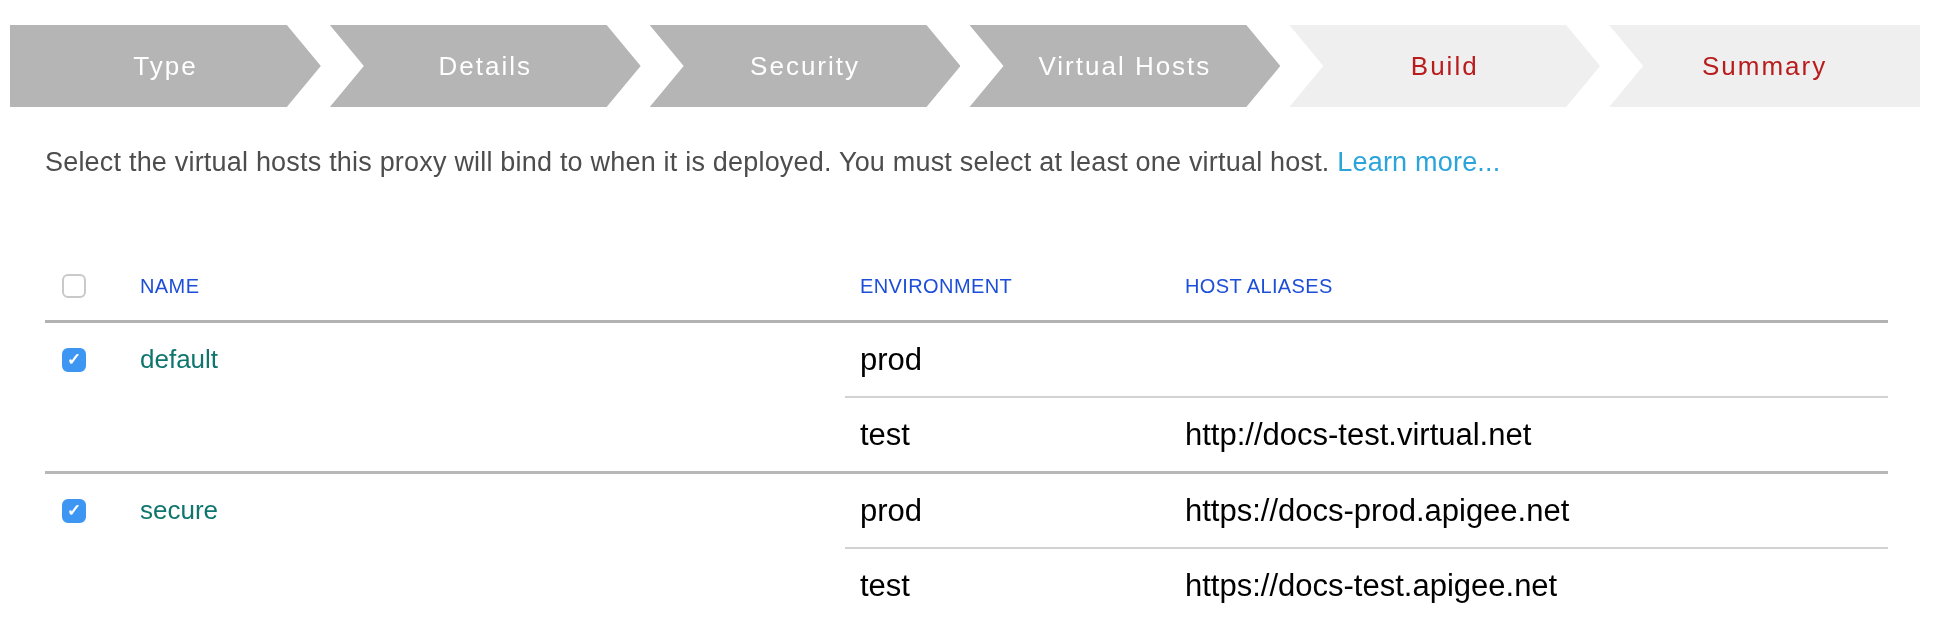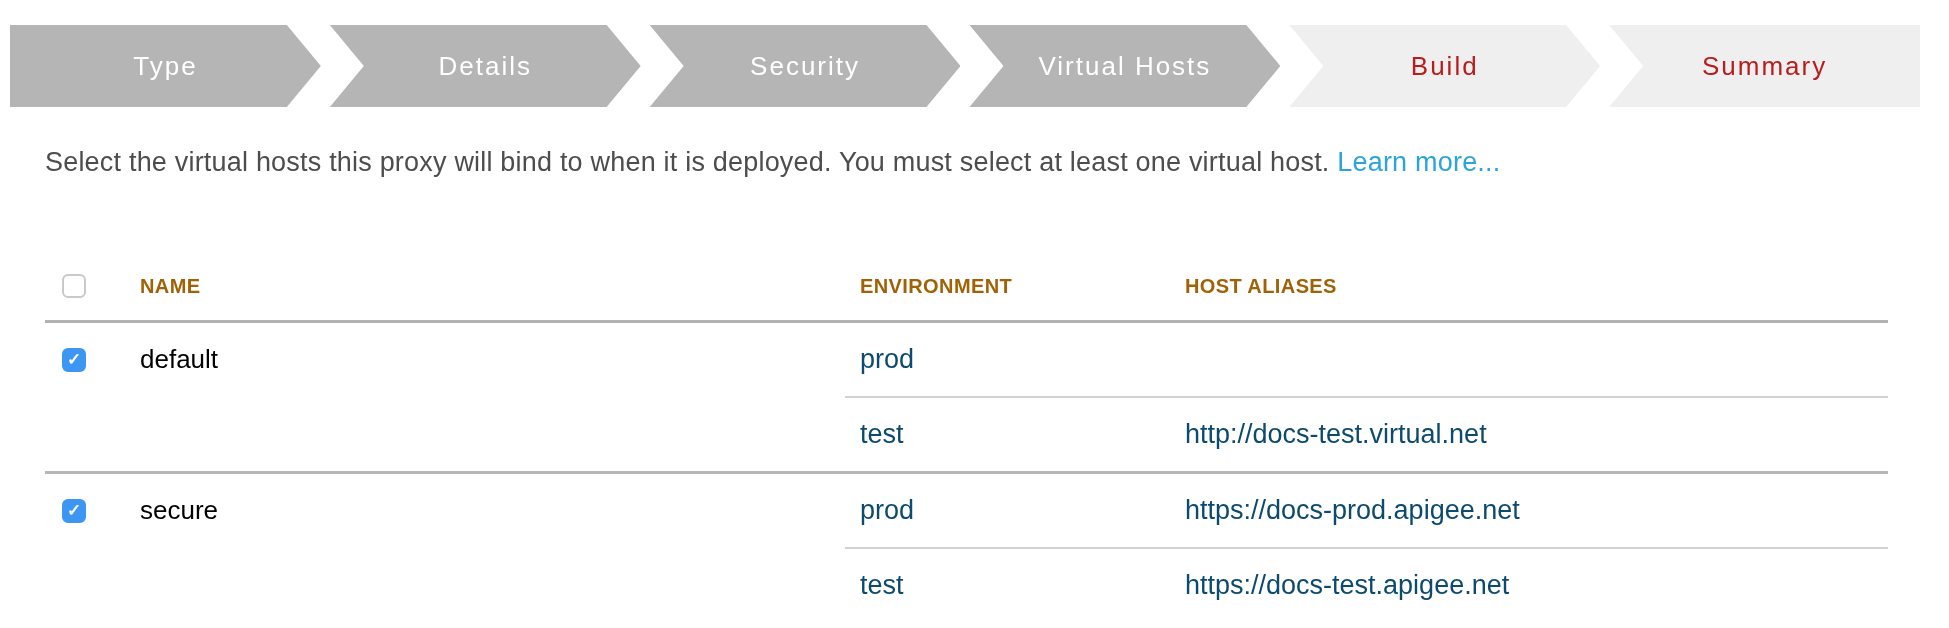--- a/index.html
+++ b/index.html
@@ -20,33 +20,33 @@
 
   
   .description { margin:40px 60px 0 45px; font-size:27px; color:#4d4d4d; letter-spacing:0.2px; }
   .description a { color:#2aa4da; text-decoration:none; cursor:pointer;text-align:right; }
 
   
   .vh-table { margin:74px 61px 0 45px; }
 
   .thead { display:grid; grid-template-columns:95px 705px 340px 1fr; align-items:center;
            height:68px; border-bottom:3px solid #b2b2b2; }
-  .th { font-size:20px; font-weight:700; color:#a16207; letter-spacing:0.4px; }
+  .th { font-size:20px; font-weight:400; color:#1d4ed8; letter-spacing:0.4px; }
   .th.env { padding-left:15px; }
 
   .group { display:grid; grid-template-columns:800px 1fr; }
   .group.bordered { border-bottom:3px solid #b7b7b7; }
   .left-cell { display:flex; align-items:center; height:73px; }
   .left-cell .cb-slot { width:95px; display:flex; align-items:center; padding-left:17px; box-sizing:border-box; }
-  .name { font-size:26px; color:#000000; }
+  .name { font-size:26px; color:#0f766e; }
 
   .env-rows { display:flex; flex-direction:column; }
   .env-row { display:grid; grid-template-columns:325px 1fr; align-items:center; height:73px; padding-left:15px; }
   .env-row + .env-row { border-top:2px solid #d2d2d2; }
-  .cell { font-size:27px; color:#0c4a6e; }
+  .cell { font-size:31px; color:#000000; }
 
   
   .checkbox {
     width:24px; height:24px; box-sizing:border-box; border-radius:6px;
     border:2px solid #c9c9c9; background:#ffffff; cursor:pointer;
     display:flex; align-items:center; justify-content:center;
   }
   .checkbox .mark { display:none; color:#ffffff; font-size:17px; font-weight:700; line-height:1; }
   .checkbox.checked { background:#3e96f3; border-color:#3e96f3; }
   .checkbox.checked .mark { display:block; }

